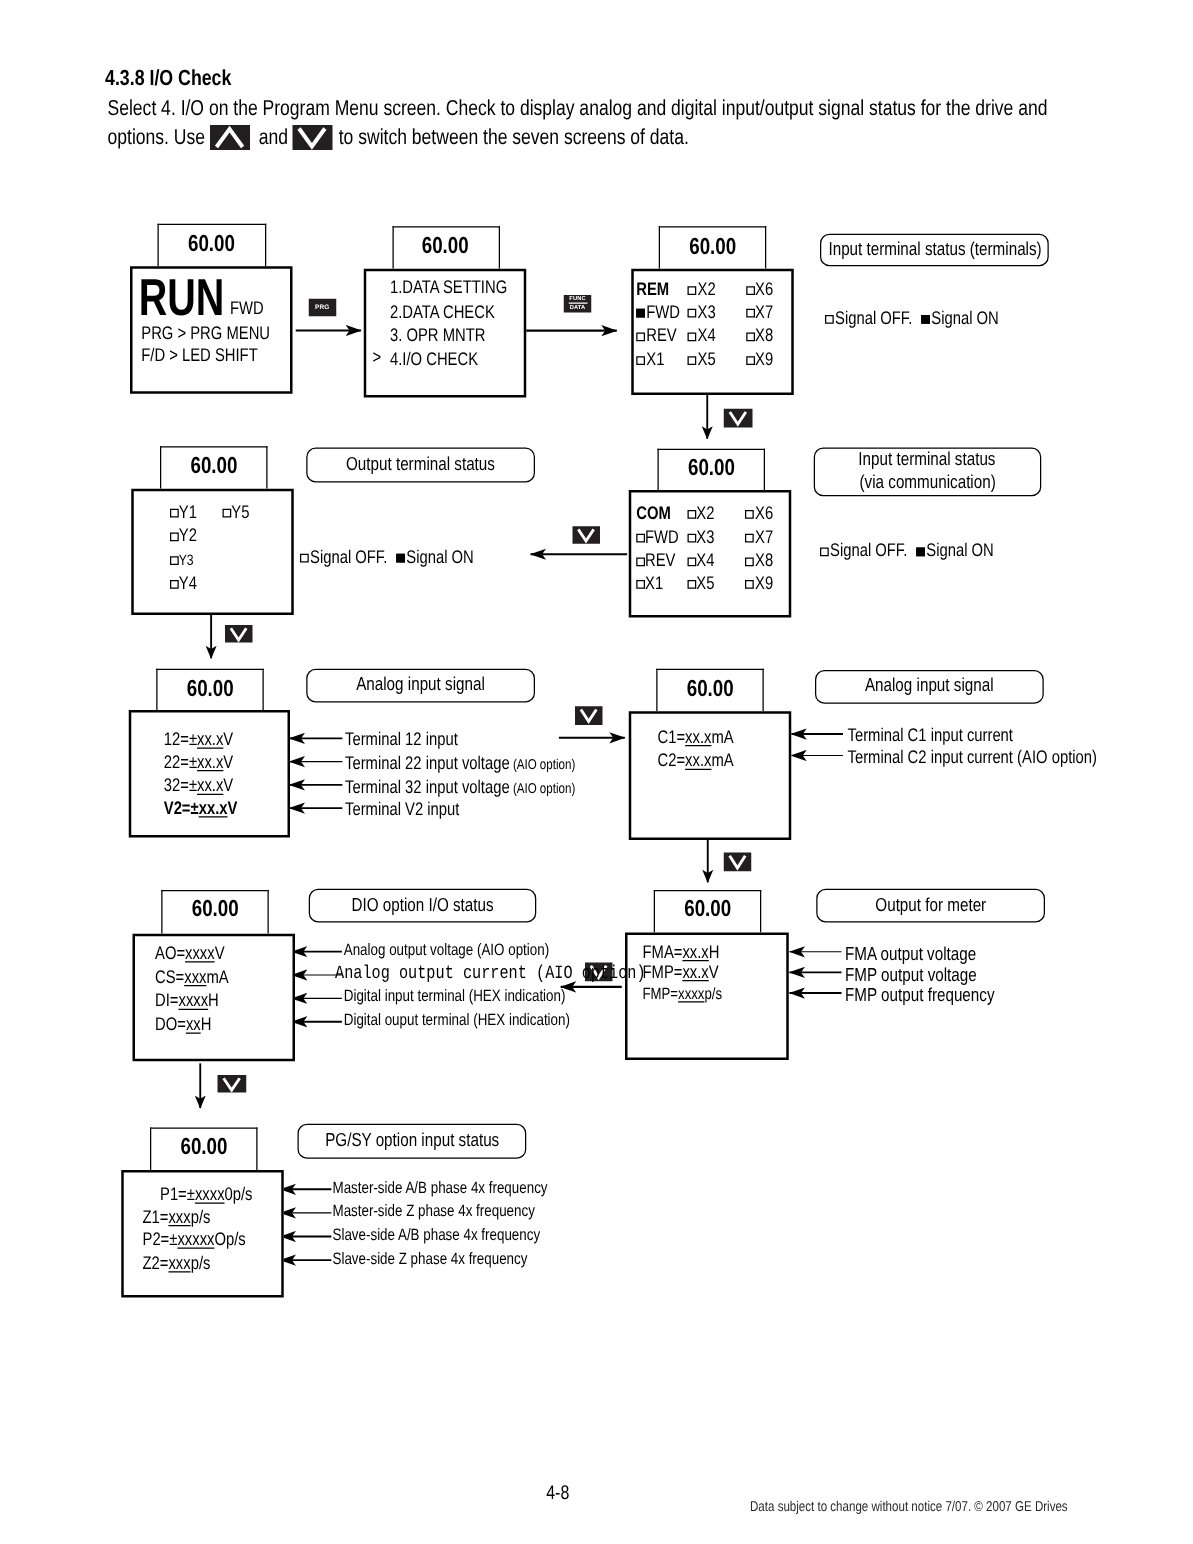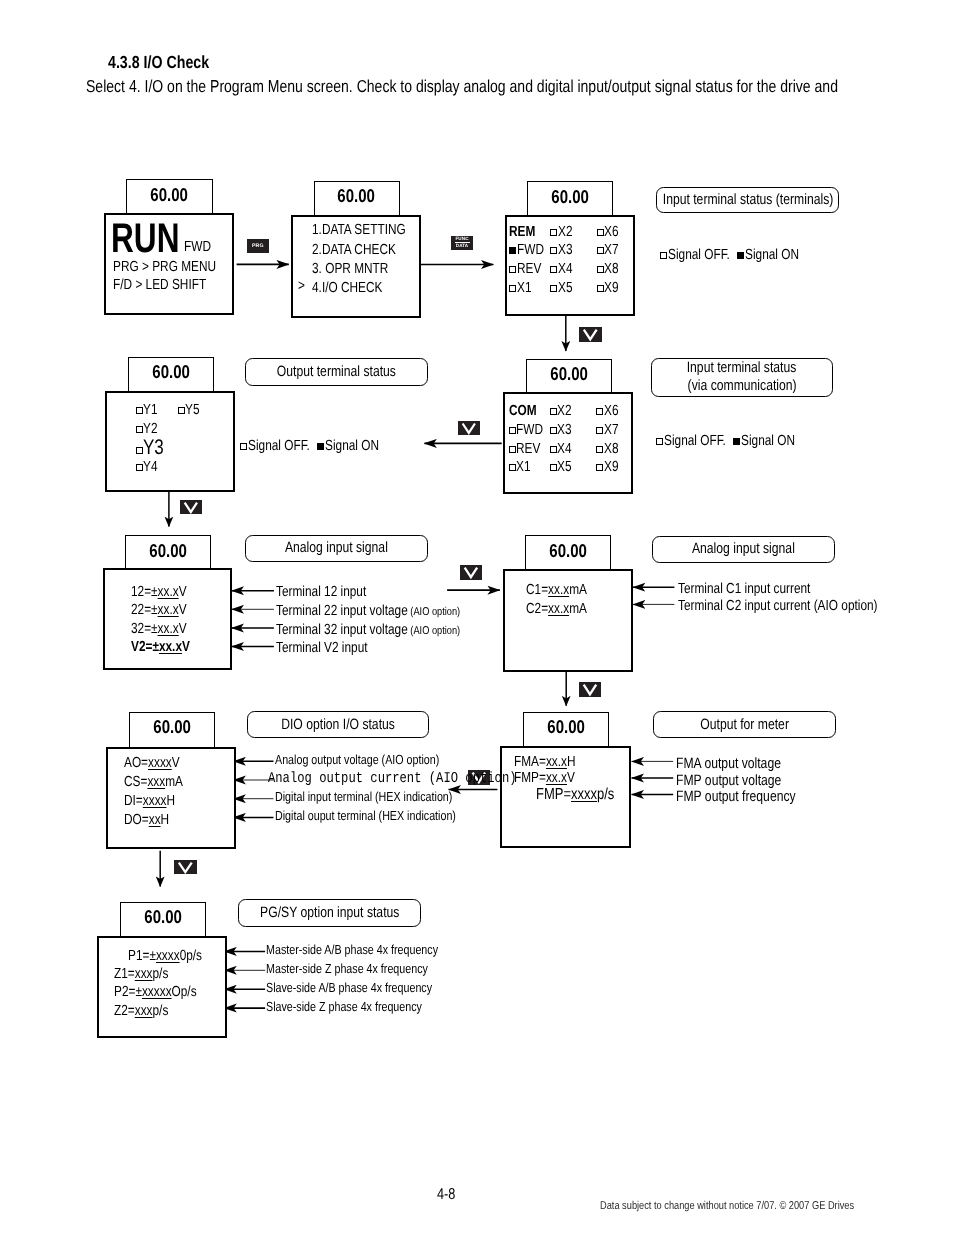--- a/index.html
+++ b/index.html
@@ -11,21 +11,21 @@
     font-family:"Liberation Sans", sans-serif; color:#000;
   }
   #page{position:relative;width:954px;height:1235px;overflow:hidden;background:#fff;}
   .abs{position:absolute;}
 
   
   .cnd{display:inline-block;transform:scaleX(0.812);transform-origin:0 50%;white-space:nowrap;}
   .cndc{display:inline-block;transform:scaleX(0.812);transform-origin:50% 50%;white-space:nowrap;}
 
   
-  #heading{left:83.5px;top:52px;font-size:17.5px;font-weight:bold;margin-left:24px;}
+  #heading{left:83.5px;top:52px;font-size:17.5px;font-weight:bold;}
   #intro1{left:85.5px;top:76.4px;font-size:17.3px;white-space:nowrap;}
   #intro2{left:85.5px;top:99.3px;font-size:17.3px;white-space:nowrap;}
   .inline-row{display:flex;align-items:center;gap:0;}
 
   
   .keybtn{background:#231f20;display:inline-block;position:relative;}
   .keybtn svg{display:block;}
 
   
   .lcd{position:absolute;border:2px solid #000;background:#fff;box-sizing:border-box;}
@@ -63,20 +63,35 @@
 
   svg.ov{position:absolute;left:0;top:0;width:954px;height:1235px;pointer-events:none;overflow:visible;}
 </style>
 </head>
 <body>
 
 <div id="page">
 
   <div class="abs" id="heading"><span class="cnd">4.3.8 I/O Check</span></div>
   <div class="abs" id="intro1"><span class="cnd">Select 4. I/O on the Program Menu screen. Check to display analog and digital input/output signal status for the drive and</span></div>
+  <div class="abs inline-row" id="intro2">
+    <span class="cnd" style="margin-right: -18.05px;">options. Use</span>
+    <span class="keybtn" style="width:31.3px;height:20.4px;margin:0 7.7px 0 4.9px;">
+      <svg width="31.3" height="20.4" viewBox="0 0 31.3 20.4">
+        <path d="M5.2 17.6 L15.65 3.3 L26.1 17.6" fill="none" stroke="#ffffff" stroke-width="3.2" stroke-linecap="butt" stroke-linejoin="miter"></path>
+      </svg>
+    </span>
+    <span class="cnd" style="margin-right: -5.45px;">and</span>
+    <span class="keybtn" style="width:31.1px;height:20.4px;margin:0 5.3px 0 3.7px;">
+      <svg width="31.1" height="20.4" viewBox="0 0 31.1 20.4">
+        <path d="M5.2 2.8 L15.55 17.1 L25.9 2.8" fill="none" stroke="#ffffff" stroke-width="3.2" stroke-linecap="butt" stroke-linejoin="miter"></path>
+      </svg>
+    </span>
+    <span class="cnd" style="margin-right: -64.86px;">to switch between the seven screens of data.</span>
+  </div>
 
   <svg class="ov" id="connectors">
     <defs>
       <marker id="ah" markerWidth="13" markerHeight="9.4" refX="12.4" refY="4.7" orient="auto" markerUnits="userSpaceOnUse">
         <path d="M0,0.2 L13,4.7 L0,9.2 L3.2,4.7 Z" fill="#000"></path>
       </marker>
       <marker id="ahs" markerWidth="13" markerHeight="9.4" refX="12.4" refY="4.7" orient="auto" markerUnits="userSpaceOnUse">
         <path d="M0,0.2 L13,4.7 L0,9.2 L3.2,4.7 Z" fill="#000"></path>
       </marker>
       <marker id="ahd" markerWidth="10.5" markerHeight="9.2" refX="10" refY="4.6" orient="auto" markerUnits="userSpaceOnUse">
@@ -193,21 +208,21 @@
     <div class="lbl legend" style="left: 656.4px; top: 433.4px; font-size: 14.6px; position: absolute;">
         <span class="abs" style="left: 0px; top: 0px; white-space: nowrap;"><span class="sq"></span><span class="cnd">Signal OFF.</span></span>
         <span class="abs" style="left: 77px; top: 0px; white-space: nowrap;"><span class="sq on"></span><span class="cnd">Signal ON</span></span>
       </div>
 
     <div class="freq" style="left:128px;top:356.6px;width:85.5px;height:34px;"><span class="cndc fv">60.00</span></div>
     <div class="lcd" style="left:104.7px;top:390.6px;width:130.4px;height:101.4px;">
       <div class="abs ygrid" style="left:29.1px;top:10.5px;">
           <div class="abs" style="left: 0px; top: 0px; font-size: 14.6px; line-height: 14.6px; white-space: nowrap;"><span class="sq"></span><span class="cnd">Y1</span></div>
           <div class="abs" style="left: 0px; top: 19px; font-size: 14.6px; line-height: 14.6px; white-space: nowrap;"><span class="sq"></span><span class="cnd">Y2</span></div>
-          <div class="abs" style="left: 0px; top: 38px; font-size: 21px; line-height: 14.6px; white-space: nowrap;"><span class="sq"></span><span class="cnd">Y3</span></div>
+          <div class="abs" style="left: 0px; top: 38px; font-size: 12px; line-height: 14.6px; white-space: nowrap;"><span class="sq"></span><span class="cnd">Y3</span></div>
           <div class="abs" style="left: 0px; top: 57px; font-size: 14.6px; line-height: 14.6px; white-space: nowrap;"><span class="sq"></span><span class="cnd">Y4</span></div>
           <div class="abs" style="left: 41.8px; top: 0px; font-size: 14.6px; line-height: 14.6px; white-space: nowrap;"><span class="sq"></span><span class="cnd">Y5</span></div>
         </div>
     </div>
     <div class="callout" style="left:245.2px;top:358.1px;width:182.4px;height:28.4px;">
         <span class="cndc">Output terminal status</span>
       </div>
     <div class="lbl legend" style="left: 240.4px; top: 438.1px; font-size: 14.6px; position: absolute;">
         <span class="abs" style="left: 0px; top: 0px; white-space: nowrap;"><span class="sq"></span><span class="cnd">Signal OFF.</span></span>
         <span class="abs" style="left: 77px; top: 0px; white-space: nowrap;"><span class="sq on"></span><span class="cnd">Signal ON</span></span>
@@ -248,21 +263,21 @@
     </div>
     <div class="callout" style="left:246.7px;top:711.2px;width:182.6px;height:27.3px;align-items:center;">
         <span class="cndc">DIO option I/O status</span>
       </div>
 
     <div class="freq" style="left:523px;top:711.7px;width:86.1px;height:34px;"><span class="cndc fv">60.00</span></div>
     <div class="lcd" style="left:500.4px;top:745.6px;width:130.3px;height:102.2px;">
       <div class="abs rowlist" style="left:11.3px;top:7.1px;">
           <div class="abs" style="left: 0px; top: 0px; font-size: 14.6px; line-height: 14.6px; white-space: nowrap;"><span class="cnd"><span>FMA=</span><span class="u">xx.x</span><span>H</span></span></div>
           <div class="abs" style="left: 0px; top: 16.5px; font-size: 14.6px; line-height: 14.6px; white-space: nowrap;"><span class="cnd"><span>FMP=</span><span class="u">xx.x</span><span>V</span></span></div>
-          <div class="abs" style="left: 0px; top: 33px; font-size: 16px; line-height: 14.6px; white-space: nowrap; margin-left: 22px;"><span class="cnd"><span>FMP=</span><span class="u">xxxx</span><span>p/s</span></span></div>
+          <div class="abs" style="left: 0px; top: 33px; font-size: 13px; line-height: 14.6px; white-space: nowrap;"><span class="cnd"><span>FMP=</span><span class="u">xxxx</span><span>p/s</span></span></div>
         </div>
     </div>
     <div class="callout" style="left:653.4px;top:711.2px;width:182.4px;height:27.3px;">
         <span class="cndc">Output for meter</span>
       </div>
 
     <div class="keybtn dk" style="position:absolute;left:579.1px;top:326.9px;width:22.5px;height:14.9px;">
         <svg width="22.5" height="14.9" viewBox="0 0 22.5 14.9">
           <path d="M4.84 2.61 L11.25 12.37 L17.66 2.61" fill="none" stroke="#fff" stroke-width="2.31" stroke-linecap="butt" stroke-linejoin="miter"></path>
         </svg>

